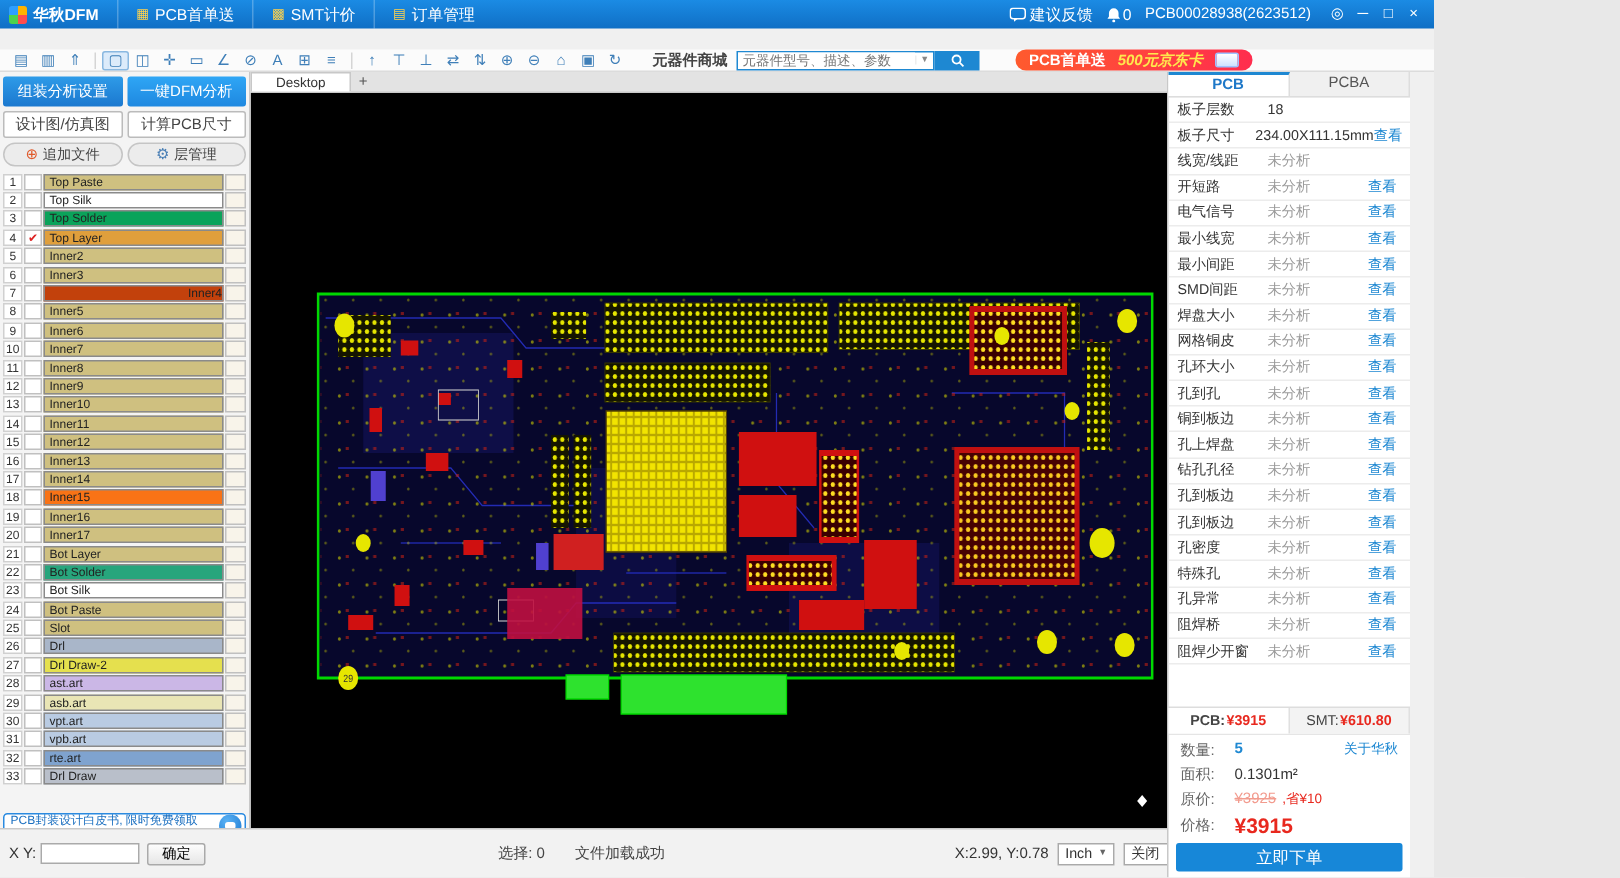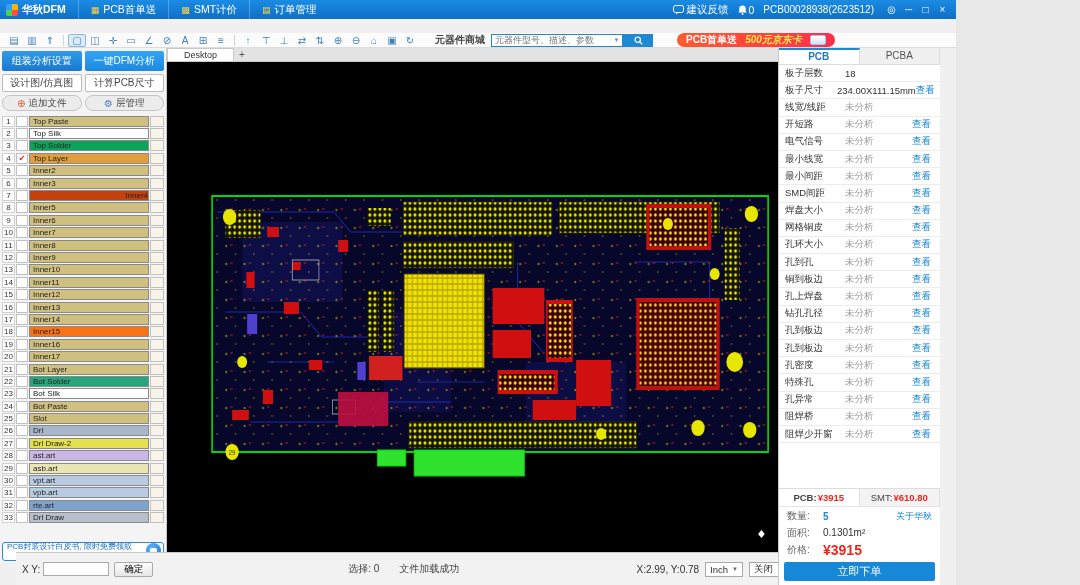--- a/index.html
+++ b/index.html
@@ -89,21 +89,21 @@
   .blue{color:#1e88d2;}
   .op-row{display:flex;align-items:center;padding:2.5px 8px 0;font-size:10px;color:#333;}
   .op-label{width:36px;color:#666;flex:none;}
   .op-about{margin-left:auto;color:#1e88d2;font-size:9px;cursor:pointer;}
   .strike{color:#f29b8e;text-decoration:line-through;}
   .save-tag{margin-left:4px;font-size:9px;color:#e8281e;}
   .price{color:#e8281e;font-size:14px;font-weight:bold;}
   .order-btn{display:block;width:calc(100% - 10px);margin:4px 5px 2px;height:19px;background:#1787d8;color:#fff;border:0;border-radius:2px;font-size:11px;cursor:pointer;}
 
   
-  .statusbar{position:absolute;left:16px;bottom:0;right:162px;height:22px;background:#f2f2f2;border-top:1px solid #c9c9c9;display:flex;align-items:center;padding:16px 6px;font-size:10px;color:#333;z-index:5;justify-content:flex-end;}
+  .statusbar{position:absolute;left:0;bottom:0;right:162px;height:22px;background:#f2f2f2;border-top:1px solid #c9c9c9;display:flex;align-items:center;padding:16px 6px;font-size:10px;color:#333;z-index:5;justify-content:flex-end;}
   .sb-label{margin-right:3px;}
   .sb-input{width:66px;height:14px;border:1px solid #aaa;background:#fff;outline:0;font-size:9px;padding:0 2px;}
   .sb-confirm{margin-left:5px;height:15px;padding:0 9px;font-size:9.5px;background:linear-gradient(#fdfdfd,#e6e6e6);border:1px solid #aaa;border-radius:2px;cursor:pointer;}
   .sb-center{margin-left:195px;display:flex;gap:20px;color:#444;}
   .sb-right{margin-left:auto;display:flex;align-items:center;gap:6px;}
   .sb-drop{height:15px;border:1px solid #aaa;background:#fff;display:flex;align-items:center;padding:0 4px;gap:4px;font-size:9.5px;cursor:pointer;}
   .sb-caret{font-size:6px;color:#666;}
 </style>
 </head>
 <body>
@@ -718,20 +718,25 @@
       <div class="op-row">
         <span class="op-label">数量:</span>
         <b class="blue">5</b>
         <a class="op-about">关于华秋</a>
       </div>
       <div class="op-row">
         <span class="op-label">面积:</span>
         <span>0.1301m²</span>
       </div>
       <div class="op-row">
+        <span class="op-label">原价:</span>
+        <span class="strike">¥3925</span>
+        <span class="save-tag">,省¥10</span>
+      </div>
+      <div class="op-row">
         <span class="op-label">价格:</span>
         <b class="price">¥3915</b>
       </div>
       <button class="order-btn">立即下单</button>
     </div>
   </div>
 
   <div class="statusbar">
     <span class="sb-label">X Y:</span>
     <input class="sb-input" style="">

